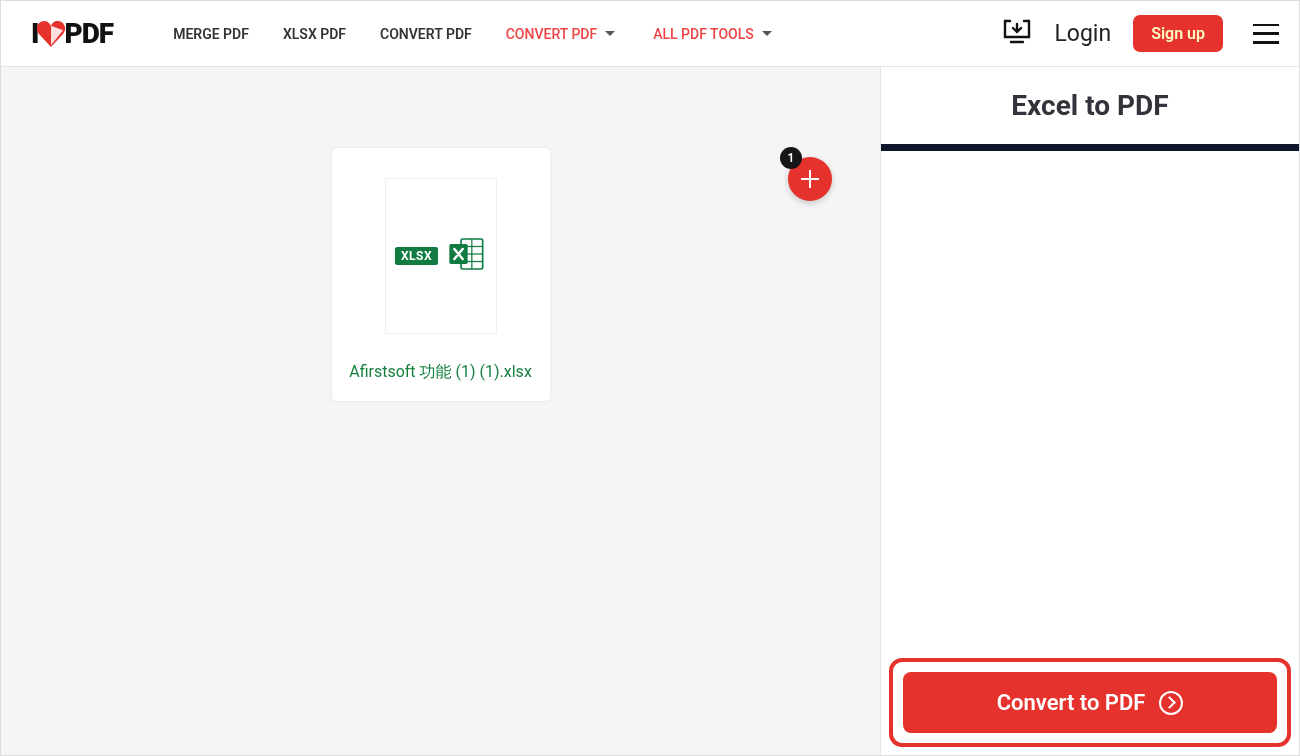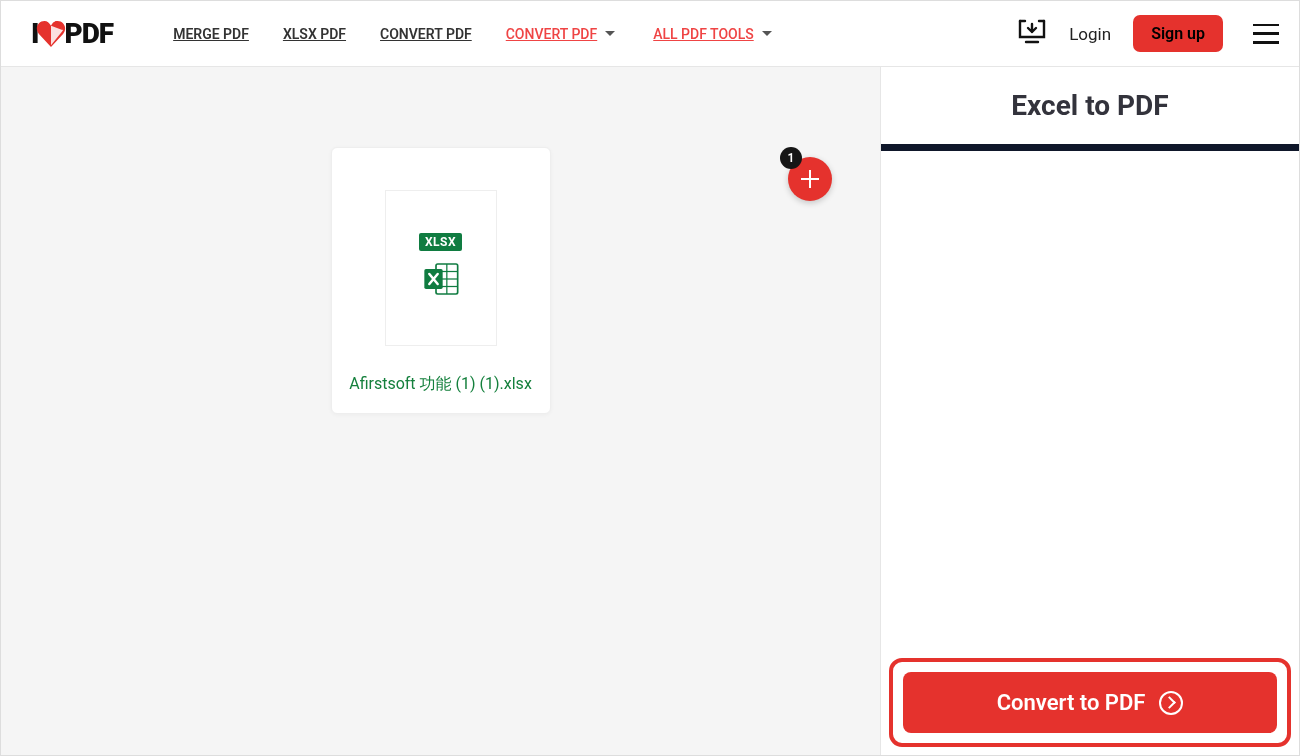--- a/index.html
+++ b/index.html
@@ -12,38 +12,38 @@
       display: flex;
       align-items: center;
       padding: 0 20px 0 30px;
       gap: 10px;
     }
     .logo { display: flex; align-items: center; font-weight: 900; font-size: 28px; color: #111; letter-spacing: -1px; cursor: pointer; }
     .logo .heart { color: #e5322d; margin: 0 -2px; font-size: 30px; position: relative; display: inline-flex; }
     .logo .heart svg { width: 30px; height: 26px; }
 
     .nav { display: flex; gap: 34px; margin-left: 50px; }
-    .nav-item { font-size: 14px; font-weight: 600; color: #333; cursor: pointer; display: flex; align-items: center; gap: 8px; text-decoration: underline; }
+    .nav-item { font-size: 14px; font-weight: 600; color: #333; cursor: pointer; display: flex; align-items: center; gap: 8px; }
     .nav-item.sub { color: #ef4444; font-weight: 500; }
     .caret { width: 0; height: 0; border-left: 5px solid transparent; border-right: 5px solid transparent; border-top: 5px solid #555; }
 
     .right-cluster { margin-left: auto; display: flex; align-items: center; gap: 22px; }
-    .login { font-size: 17px; color: #222; cursor: pointer; }
-    .signup { background: #e5322d; color: #000000; font-size: 16px; font-weight: 600; padding: 9px 18px; border-radius: 7px; cursor: pointer; border:none; }
+    .login { font-size: 23px; color: #222; cursor: pointer; }
+    .signup { background: #e5322d; color: #fef9c3; font-size: 16px; font-weight: 600; padding: 9px 18px; border-radius: 7px; cursor: pointer; border:none; }
     .burger { width: 26px; height: 20px; display:flex; flex-direction:column; justify-content:space-between; cursor:pointer; margin-left: 8px; }
     .burger span { height: 2.5px; background:#111; display:block; }
 
     
     .content { display:flex; height: calc(100% - 66px); }
     .main-area { flex:1; background:#f5f5f5; position:relative; border-right: 1px solid #e6e6e6; display:flex; justify-content:center; align-items:flex-start; padding-top: 80px; }
     .sidebar { width: 418px; display:flex; flex-direction:column; }
 
     
     .file-card { width: 220px; background:#fff; border:1px solid #eee; border-radius:6px; padding: 30px 12px 18px; text-align:center; box-shadow: 0 1px 4px rgba(0,0,0,0.04); }
-    .thumb { width: 112px; height: 156px; border:1px solid #eee; margin: 12px auto 28px; background:#fff; display:flex; flex-direction:column; align-items:center; justify-content:center; gap:8px; }
+    .thumb { width: 112px; height: 156px; border:1px solid #eee; margin: 0 auto 28px; background:#fff; display:flex; align-items:center; justify-content:center; gap:8px; }
     .xlsx-label { background:#107c41; color:#fff; font-size:12px; font-weight:700; padding:2px 6px; border-radius:2px; letter-spacing:0.5px; }
     .xl-icon svg { width:40px; height:40px; }
     .filename { font-size: 16px; color:#15803d; }
 
     
     .add-fab { position:absolute; top: 90px; right: 48px; width: 44px; height:44px; border-radius:50%; background:#e5322d; display:flex; align-items:center; justify-content:center; cursor:pointer; box-shadow: 0 2px 6px rgba(0,0,0,0.2); }
     .add-fab::before, .add-fab::after { content:""; position:absolute; background:#fff; }
     .add-fab::before { width:18px; height:2.5px; }
     .add-fab::after { width:2.5px; height:18px; }
     .fab-badge { position:absolute; top:-10px; left:-8px; width:22px; height:22px; border-radius:50%; background:#161616; color:#fff; display:flex; align-items:center; justify-content:center; font-size:12px; font-weight:600; }

